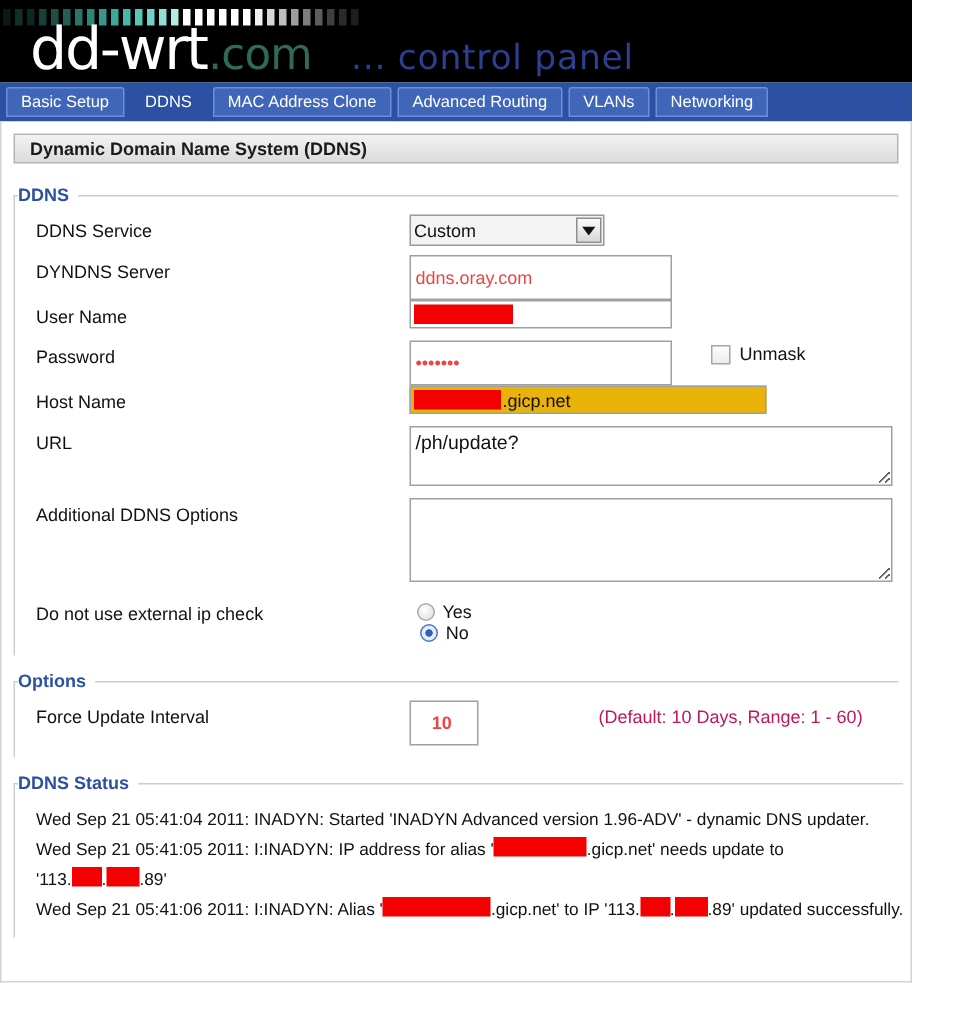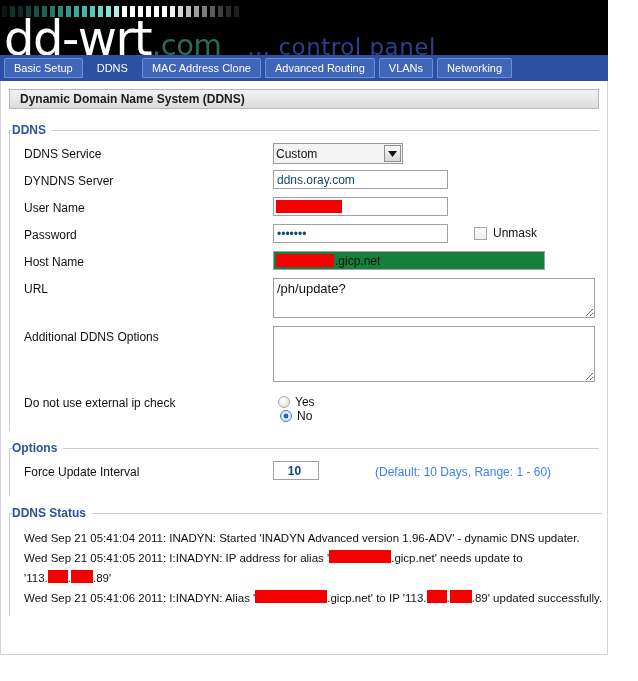--- a/index.html
+++ b/index.html
@@ -36,25 +36,26 @@
 
   .logo-wrap {
     position: absolute;
     left: 4px; top: 14px;
     display: flex;
     align-items: baseline;
     white-space: nowrap;
   }
   .logo-dd {
     font-family: "DejaVu Sans", sans-serif;
-    font-size: 48px;
+    font-size: 39px;
     font-weight: 400;
     color: #ffffff;
     letter-spacing: -1.5px;
     line-height: 1;
+    margin-left: 16px;
   }
   .logo-com {
     font-family: "DejaVu Sans", sans-serif;
     font-size: 29px;
     font-weight: 400;
     color: #2e6b52;
     letter-spacing: -0.5px;
     line-height: 1;
     margin-left: 1px;
   }
@@ -182,22 +183,22 @@
     font-size: 12px;
     color: #111111;
     padding-top: 4px;
     flex: none;
   }
   .rfield { display: flex; align-items: flex-start; }
 
   input.txt {
     font-family: "Liberation Sans", sans-serif;
     font-size: 12px;
-    color: #0c4a6e;
-    height: 19px;
+    color: #ef4444;
+    height: 30px;
     border: 1px solid #a0a0a0;
     background: #ffffff;
     padding: 0 3px;
     outline: none;
   }
   input.txt.w175 { width: 175px; }
   input.txt.num { width: 46px; text-align: center; padding-right: 6px; font-weight: bold; }
 
   select.sel {
     font-family: "Liberation Sans", sans-serif;
@@ -232,23 +233,23 @@
     padding: 2px 3px;
     resize: both;
     outline: none;
     overflow: auto;
   }
   textarea.url { width: 322px; height: 40px; }
   textarea.addl { width: 322px; height: 56px; }
 
   
   .hostwrap {
-    width: 272px; height: 19px;
+    width: 238px; height: 19px;
     border: 1px solid #a0a0a0;
-    background: #15803d;
+    background: #eab308;
     display: flex; align-items: center;
     padding: 0 2px;
     cursor: text;
   }
   .redact {
     background: #f40000;
     height: 13px;
     display: inline-block;
   }
   .redact.user { width: 66px; }
@@ -285,21 +286,21 @@
     border: 1px solid #a9a9a9;
     background: radial-gradient(circle at 40% 35%, #ffffff 0%, #e6e6e6 70%);
     display: inline-block;
   }
   .radio.on {
     border: 1px solid #4b77c4;
     background: radial-gradient(circle at 50% 50%, #2b62b5 0%, #2b62b5 32%, #eaf1fb 38%, #cfe0f6 100%);
   }
   .rgroup span { font-size: 12px; color: #111; margin-left: 5px; }
 
-  .hint { font-size: 12px; color: #3b82f6; margin-left: 56px; padding-top: 4px; }
+  .hint { font-size: 12px; color: #be185d; margin-left: 80px; padding-top: 4px; }
 
   
   .statuslines { padding: 2px 0 0 14px; }
   .sline {
     font-size: 11.5px;
     color: #111;
     line-height: 20px;
     white-space: nowrap;
   }
   .sline .redact { vertical-align: -1px; }

